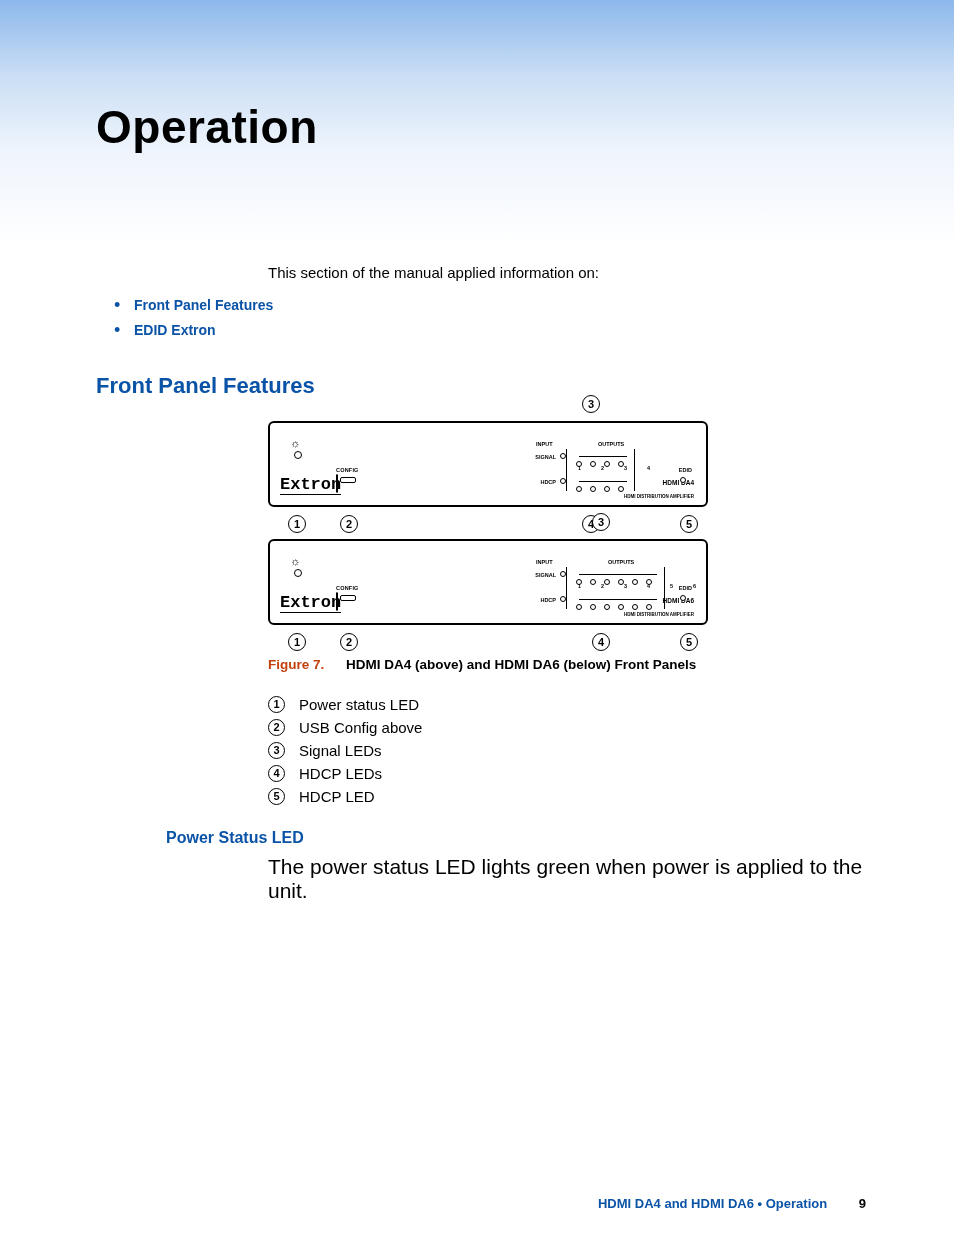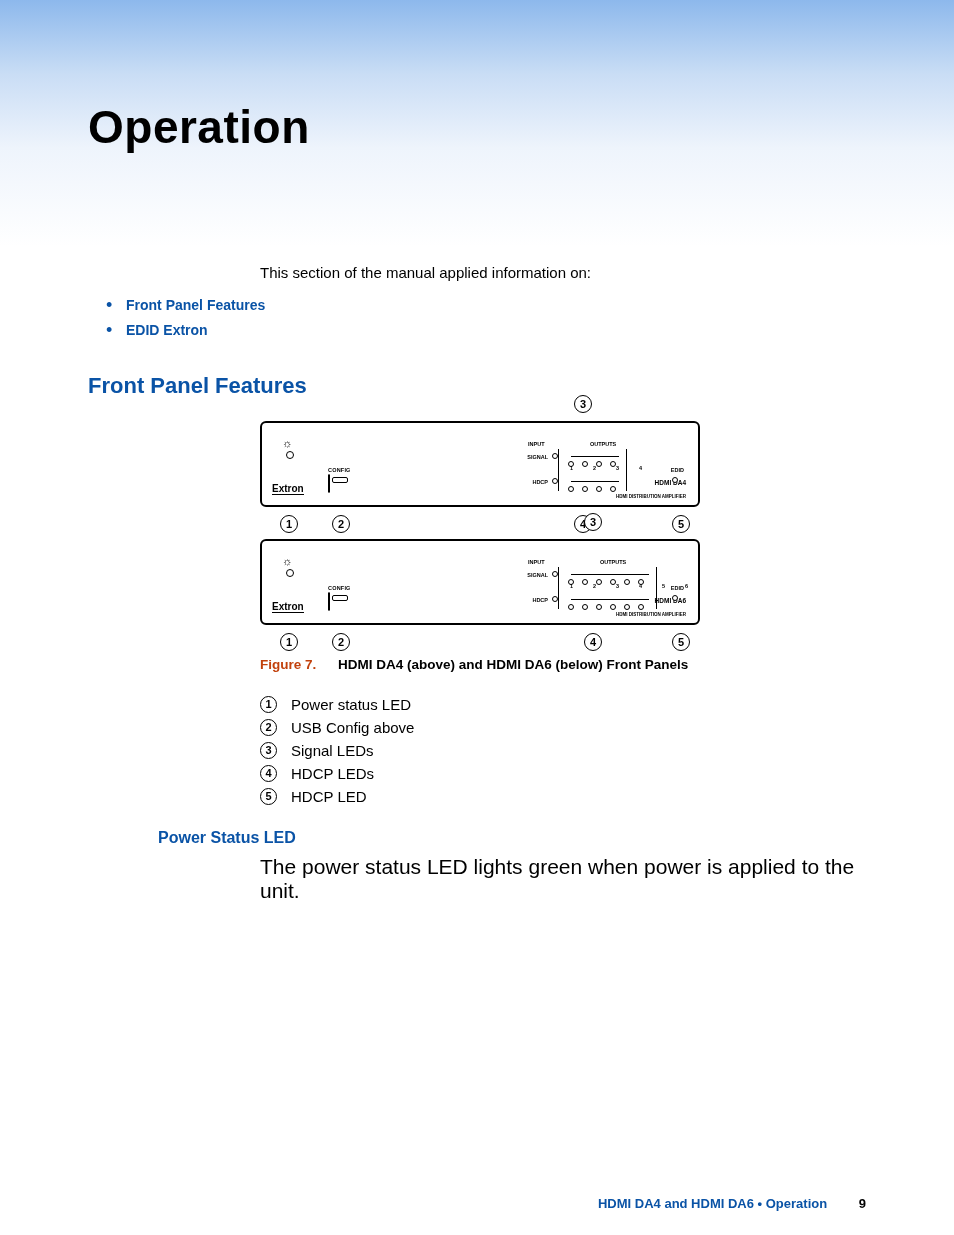--- a/index.html
+++ b/index.html
@@ -7,20 +7,21 @@
   body {
     font-family: Helvetica, Arial, sans-serif;
     background: linear-gradient(to bottom, #8db8ec 0%, #c9ddf5 6%, #eef4fc 12%, #ffffff 20%, #ffffff 100%);
     position: relative;
     color: #000;
   }
   .page {
     padding: 100px 88px 60px 88px;
     position: relative;
     height: 100%;
+    margin-left: 8px;
   }
   h1.title {
     font-size: 46px;
     font-weight: 800;
     letter-spacing: 0.5px;
     color: #000;
     margin-bottom: 110px;
   }
   .body-indent { margin-left: 172px; }
   .intro { font-size: 15px; margin-bottom: 14px; }
@@ -70,23 +71,23 @@
     font-weight: 800;
     text-align: center;
     line-height: 16px;
     background: #fff;
   }
   .callout.top { top: -28px; }
   .callout.bottom { bottom: -28px; }
   .brand {
     position: absolute;
     left: 10px; bottom: 10px;
-    font-family: Liberation Sans, sans-serif;
+    font-family: Liberation Mono, monospace;
     font-weight: 700;
-    font-size: 10px;
+    font-size: 17px;
     border-bottom: 1.5px solid #000;
     padding-bottom: 0;
   }
   .power-led {
     position: absolute;
     left: 24px; top: 28px;
     width: 8px; height: 8px;
     border: 1.2px solid #000;
     border-radius: 50%;
   }

